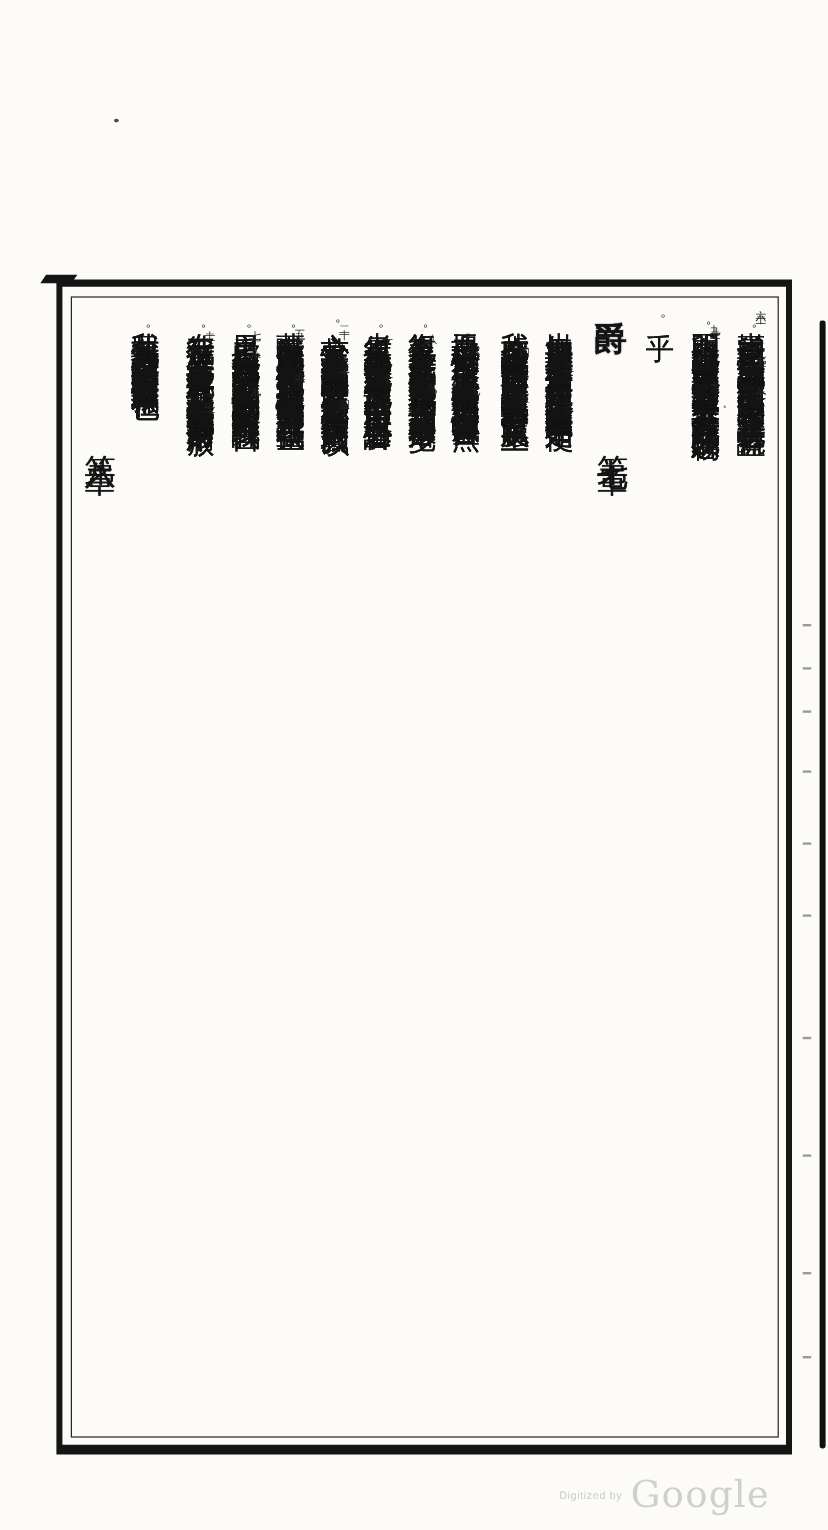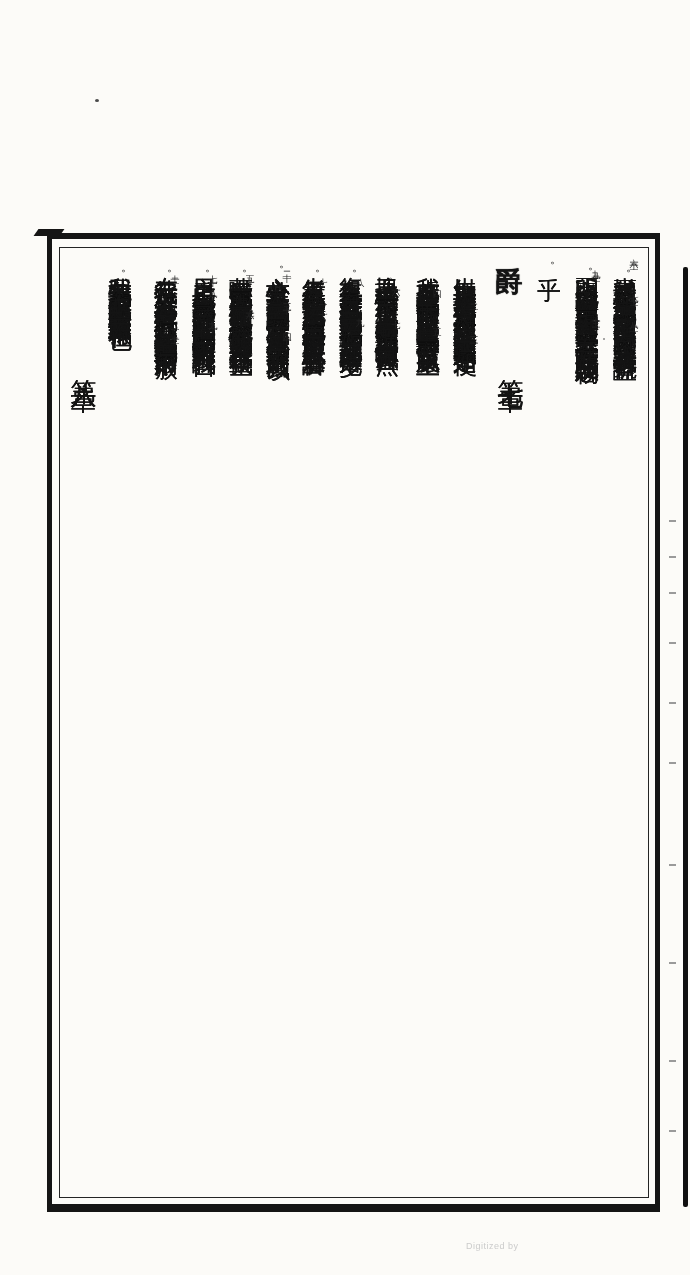--- a/index.html
+++ b/index.html
@@ -131,15 +131,16 @@
       <div class="col" style="left: 187px;"><span class="txt">之日爲虛也</span><span class="punct">。</span><span class="verse">十七</span><span class="txt">人何也致爾榮之</span><span class="verse">十八</span><span class="txt">又致爾注意朝朝臨之刻刻試之耶</span><span class="punct">。</span><span class="verse">十九</span><span class="txt">何久爾不離我許我自</span></div>
       <div class="col" style="left: 149px;"><span class="txt">在待我吞涎</span><span class="punct">。</span><span class="verse">二十</span><span class="txt">人之保者乎吾有罪矣將何行耶</span><span class="punct">。</span><span class="txt">何爲設我如號對爾使我自愛耶</span><span class="punct">。</span><span class="verse">二十一</span><span class="txt">何爾不赦</span></div>
       <div class="col" style="left: 103px;"><span class="txt">我罪免我過</span><span class="punct">。</span><span class="txt">蓋今吾將眠於土中明朝爾欲顧我而我不在也</span><span class="punct">。</span></div>
       <div class="col heading-col" style="left: 62px; width: 40px;">
         <span class="chapter-heading" style="top: 100px;">第八章</span>
       </div>
     </div>
 
   <div class="watermark">
     <span class="wm-small">Digitized by</span>
+    <span class="wm-logo">Google</span>
   </div>
 
 </div>
 
 </body></html>

